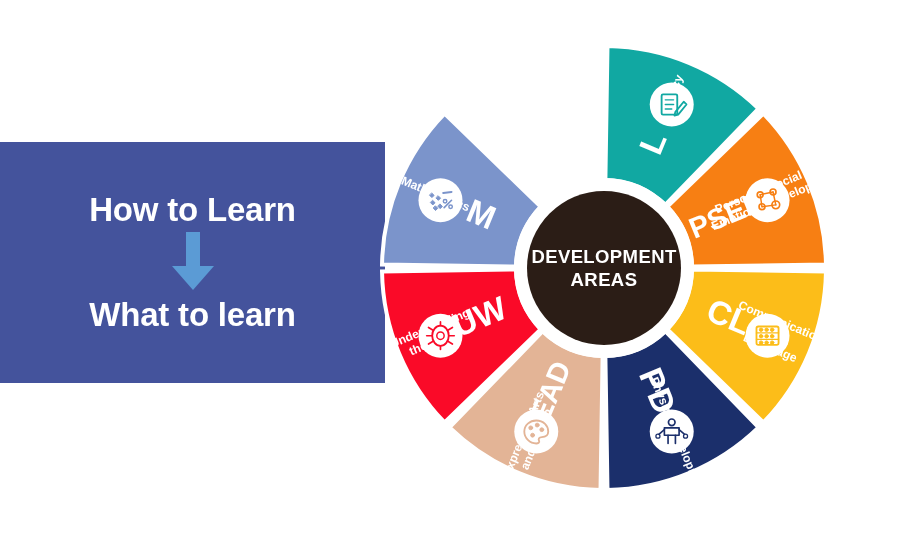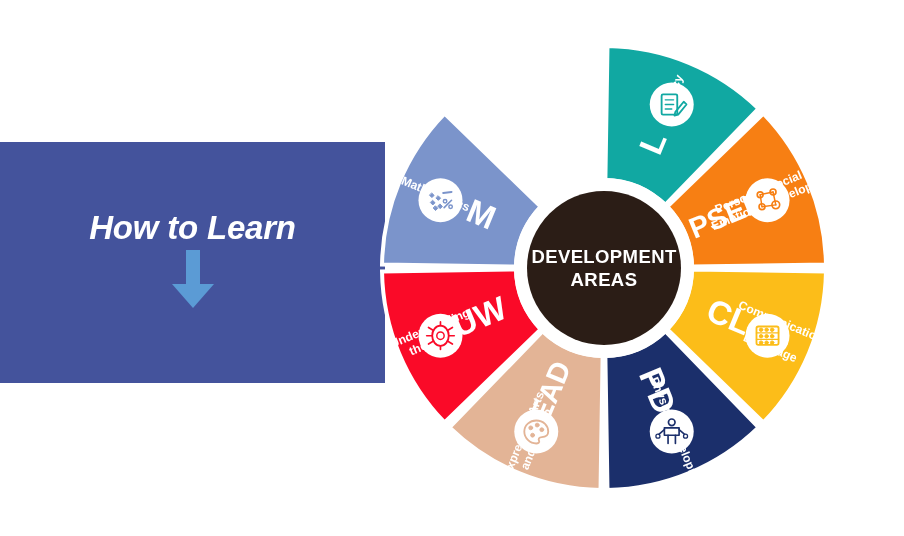--- a/index.html
+++ b/index.html
@@ -8,21 +8,21 @@
 
   #stage{position:absolute;left:0;top:0;width:904px;height:536px;background:#ffffff;}
 
   
   #banner{position:absolute;left:0;top:142px;width:385px;height:241px;
           background:#44539c;z-index:1;}
   .banner-inner{position:absolute;left:0;top:0;width:100%;height:100%;
           display:flex;flex-direction:column;align-items:center;
           justify-content:center;gap:2px;}
   .banner-line{color:#ffffff;font-size:33px;font-weight:bold;
-          letter-spacing:-0.2px;line-height:1.05;white-space:nowrap;font-style:italic;}
+          letter-spacing:-0.2px;line-height:1.05;white-space:nowrap;}
   .banner-arrow{width:46px;height:60px;margin:2px 0 4px 0;}
 
   
   #wheel{position:absolute;left:379px;top:43px;width:450px;height:450px;z-index:2;}
   #wheel svg{display:block;width:450px;height:450px;overflow:visible;}
 
   .seg-path{stroke:#ffffff;stroke-width:4;}
   .hub-ring{fill:#ffffff;}
   .hub{fill:#2b1d16;}
   .hub-label{fill:#ffffff;font-family:"Liberation Sans",sans-serif;
@@ -37,20 +37,21 @@
 <body>
 
 <div id="stage">
 
   <div id="banner">
     <div class="banner-inner">
       <div class="banner-line">How to Learn</div>
       <svg class="banner-arrow" viewBox="0 0 46 60">
         <path d="M16 0 H30 V34 H44 L23 58 L2 34 H16 Z" fill="#5b9bd5"></path>
       </svg>
+      <div class="banner-line">What to learn</div>
     </div>
   </div>
 
   <div id="wheel">
     <svg viewBox="0 0 450 450" xmlns="http://www.w3.org/2000/svg">
       <defs>
 
         <g id="ic-book">
           <rect x="-11" y="-11" width="17" height="22" rx="1.5" fill="none" stroke-width="2"></rect>
           <line x1="-7" y1="-5" x2="2" y2="-5" stroke-width="1.6"></line>

